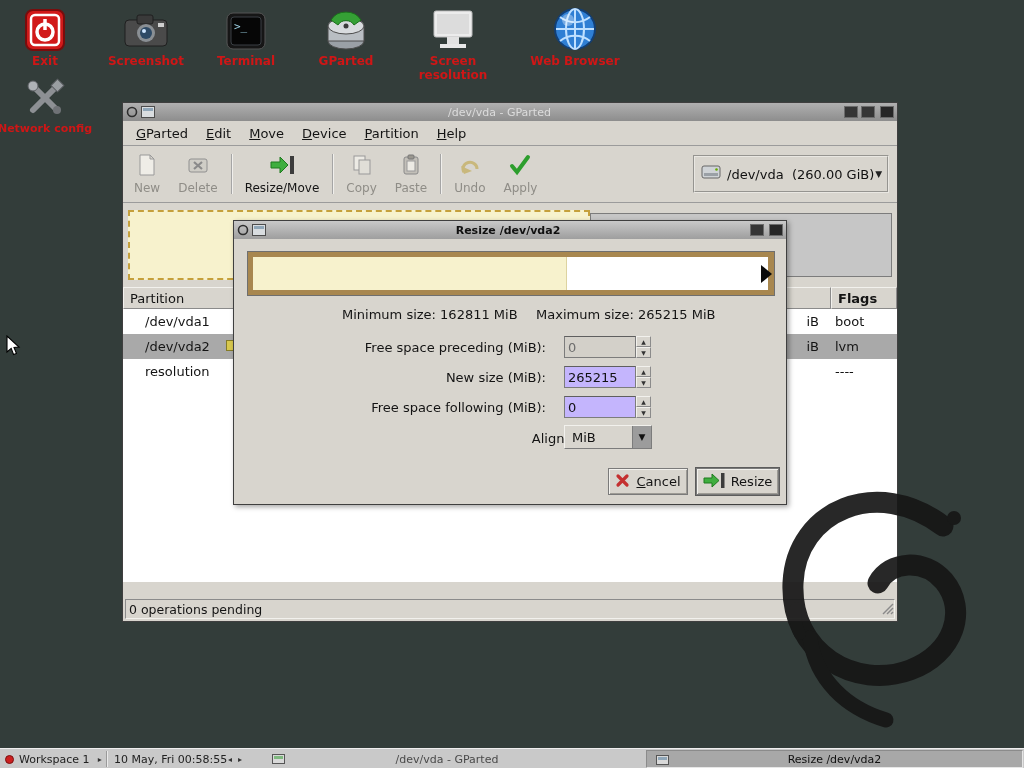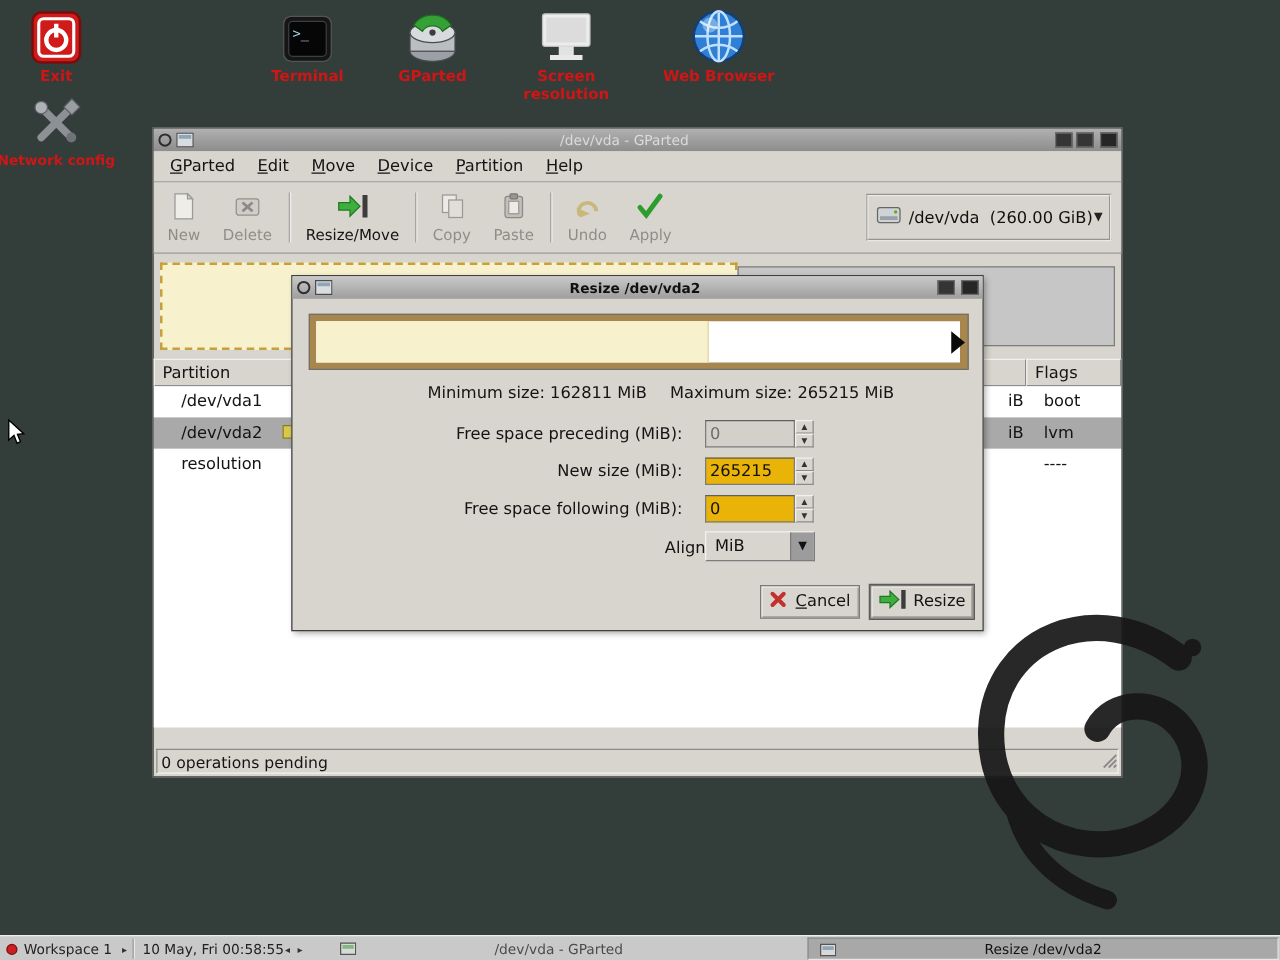--- a/index.html
+++ b/index.html
@@ -52,21 +52,21 @@
   .seg-used { width:60.5%; background:#f7f2cd; border:2px dashed #c5a03c; }
   .seg-free { flex:1; background:#c6c6c6; border:1px solid #7c7c7c; margin:3px 0; }
 
   
   .ptable { position:relative; }
   .phead { display:flex; height:22px; font-size:13px; color:#141414; }
   .hcell { background:#d8d5ce; border:1px solid; border-color:#f2f1ed #8b8b8b #8b8b8b #f2f1ed;
            display:flex; align-items:center; padding:0 6px; }
   .hcell.partition { width:172px; }
   .hcell.mid { flex:1; }
-  .hcell.flags { width:76px; }
+  .hcell.flags { width:66px;font-weight:bold; }
   .prow { position:relative; height:25px; display:flex; align-items:center;
           font-size:13px; color:#141414; background:#ffffff; }
   .prow.selected { background:#a9a9a9; }
   .prow .pname { padding-left:22px; }
   .prow .swatch { position:absolute; left:103px; top:6px; width:11px; height:11px;
                   background:#d8c84e; border:1px solid #857c28; }
   .prow .frag  { position:absolute; left:652px; width:44px; text-align:right; }
   .prow .flag  { position:absolute; left:712px; }
   .listrest { background:#ffffff; flex:1; }
 
@@ -86,21 +86,21 @@
   .rw-used  { position:absolute; left:0; top:0; bottom:0; width:61%; background:#f7f2cd;
               border-right:1px solid #ddd3a0; }
   .rw-handle { position:absolute; right:-4px; top:50%; transform:translateY(-50%);
                width:0; height:0; border-top:9px solid transparent; border-bottom:9px solid transparent;
                border-left:11px solid #0a0a0a; }
   .dlg-minmax { position:absolute; top:86px; font-size:13px; color:#141414; }
   .dlg-row { position:absolute; left:0; width:100%; height:26px; display:flex; align-items:center; }
   .dlg-label { width:312px; text-align:right; font-size:13px; color:#141414; }
   .dlg-field { margin-left:18px; display:flex; }
   .spin-input { width:72px; height:22px; border:1px solid #7c7c7c; border-top-color:#5f5f5f;
-                background:#eab308; font:13px "DejaVu Sans", sans-serif; padding:0 3px; color:#111; }
+                background:#c4b5fd; font:13px "DejaVu Sans", sans-serif; padding:0 3px; color:#111; }
   .spin-input:disabled { background:#d3d0c9; color:#6d6d6d; }
   .spin-col { width:15px; display:flex; flex-direction:column; }
   .spin-btn { flex:1; background:#d8d5ce; border:1px solid; border-color:#f2f1ed #8b8b8b #8b8b8b #f2f1ed;
               font-size:6px; line-height:9px; text-align:center; color:#333; }
   .combo { position:absolute; left:330px; top:204px; width:88px; height:24px;
            background:#d8d5ce; border:1px solid; border-color:#f2f1ed #7c7c7c #7c7c7c #f2f1ed;
            display:flex; align-items:center; }
   .combo .cval { flex:1; padding-left:7px; font-size:13px; color:#111; }
   .combo .carrow { width:19px; height:100%; background:#9c9c9c;
                    border-left:1px solid #7c7c7c; display:flex; align-items:center;
@@ -143,20 +143,33 @@
       <svg width="42" height="44" viewBox="0 0 42 44">
           <rect x="2" y="2" width="38" height="40" rx="7" fill="#d11a1a" stroke="#7a0c0c" stroke-width="2"></rect>
           <rect x="7" y="7" width="28" height="30" rx="4" fill="none" stroke="#fff" stroke-width="2.5"></rect>
           <circle cx="21" cy="24" r="8" fill="none" stroke="#fff" stroke-width="3.5"></circle>
           <line x1="21" y1="11" x2="21" y2="22" stroke="#fff" stroke-width="3.5"></line>
         </svg>
     </div>
     <div class="dlabel">Exit</div>
   </div>
 
+  <div class="dicon" style="left:88px; top:4px;">
+    <div class="ic">
+      <svg width="48" height="42" viewBox="0 0 48 42">
+          <rect x="3" y="10" width="42" height="26" rx="4" fill="#4a4a4a" stroke="#1f1f1f"></rect>
+          <rect x="15" y="5" width="16" height="9" rx="2" fill="#3a3a3a" stroke="#1f1f1f"></rect>
+          <circle cx="24" cy="23" r="9" fill="#8a8f94"></circle>
+          <circle cx="24" cy="23" r="6" fill="#2e4a66"></circle>
+          <circle cx="22" cy="21" r="2" fill="#cfe6ff"></circle>
+          <rect x="36" y="13" width="6" height="4" fill="#cfcfcf"></rect>
+        </svg>
+    </div>
+    <div class="dlabel">Screenshot</div>
+  </div>
 
   <div class="dicon" style="left:188px; top:4px;">
     <div class="ic">
       <svg width="42" height="42" viewBox="0 0 42 42">
           <rect x="2" y="3" width="38" height="36" rx="6" fill="#161616" stroke="#555"></rect>
           <rect x="6" y="7" width="30" height="28" rx="3" fill="#060606" stroke="#3a3f44"></rect>
           <text x="9" y="20" fill="#9fd4e8" font-size="11" font-family="DejaVu Sans Mono, monospace">&gt;_</text>
         </svg>
     </div>
     <div class="dlabel">Terminal</div>

